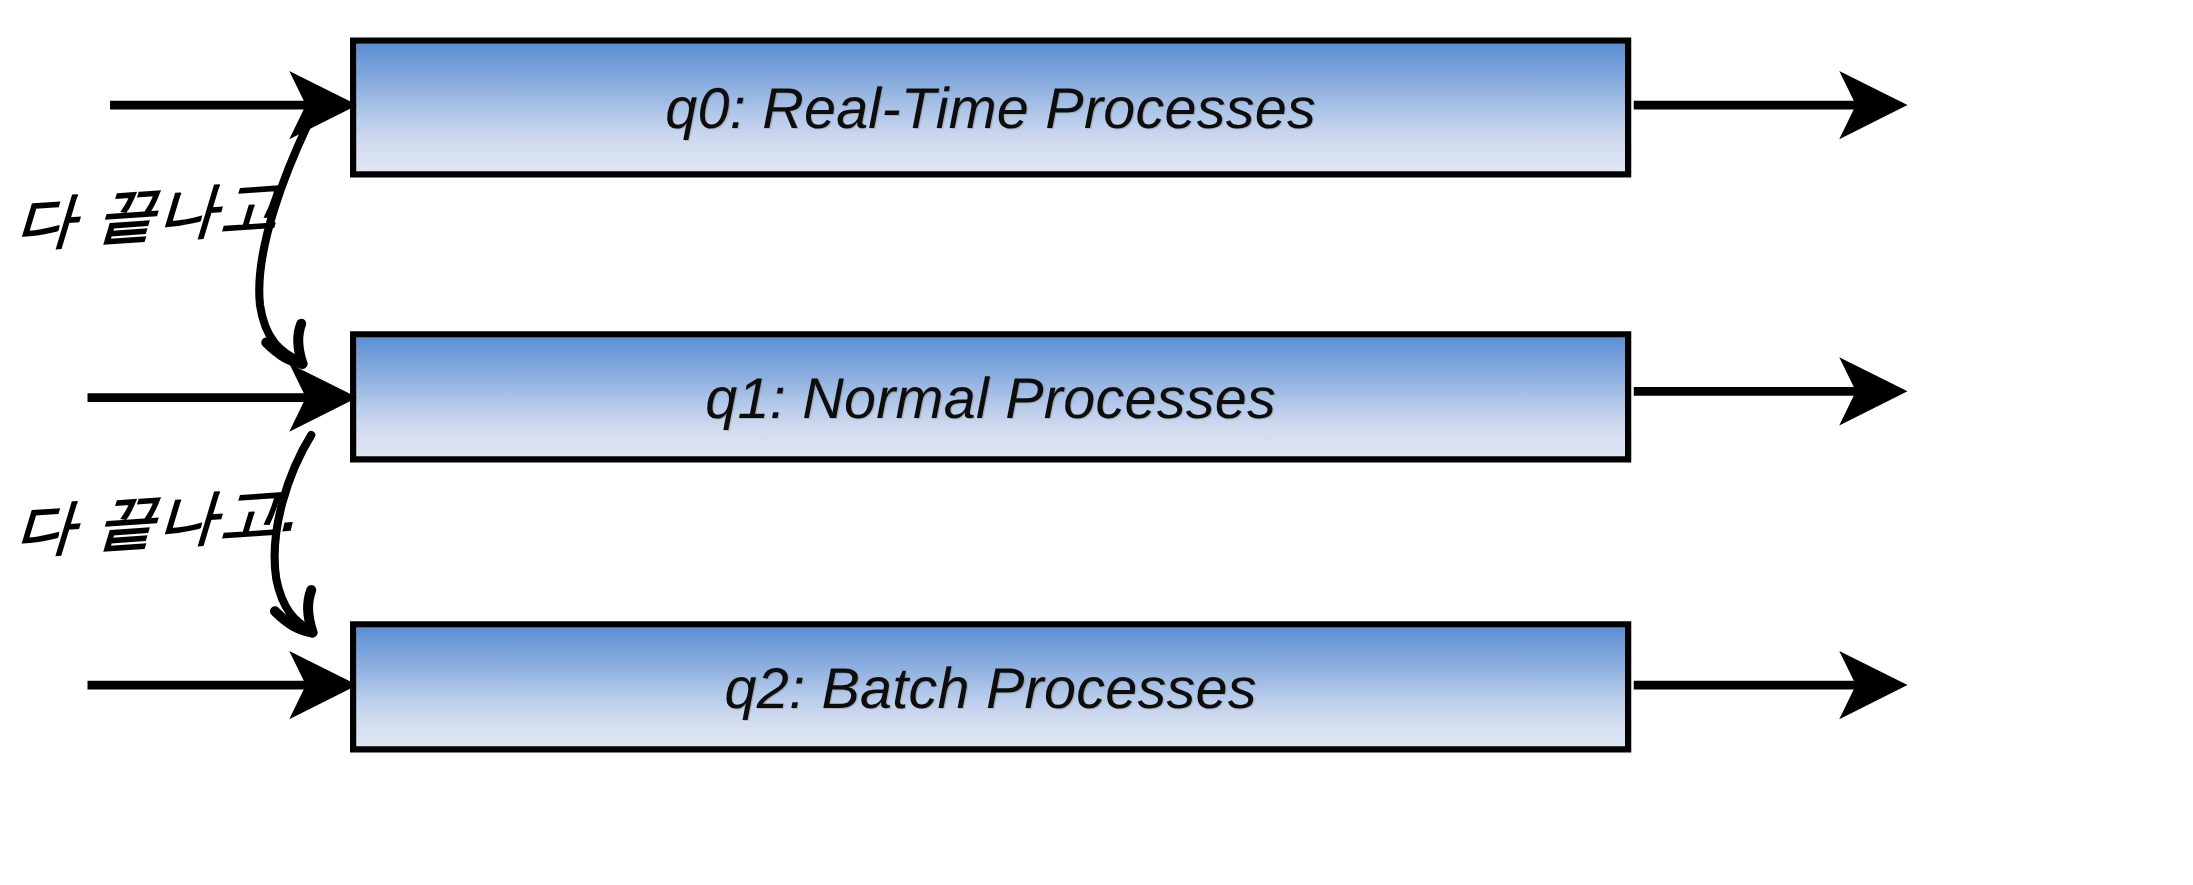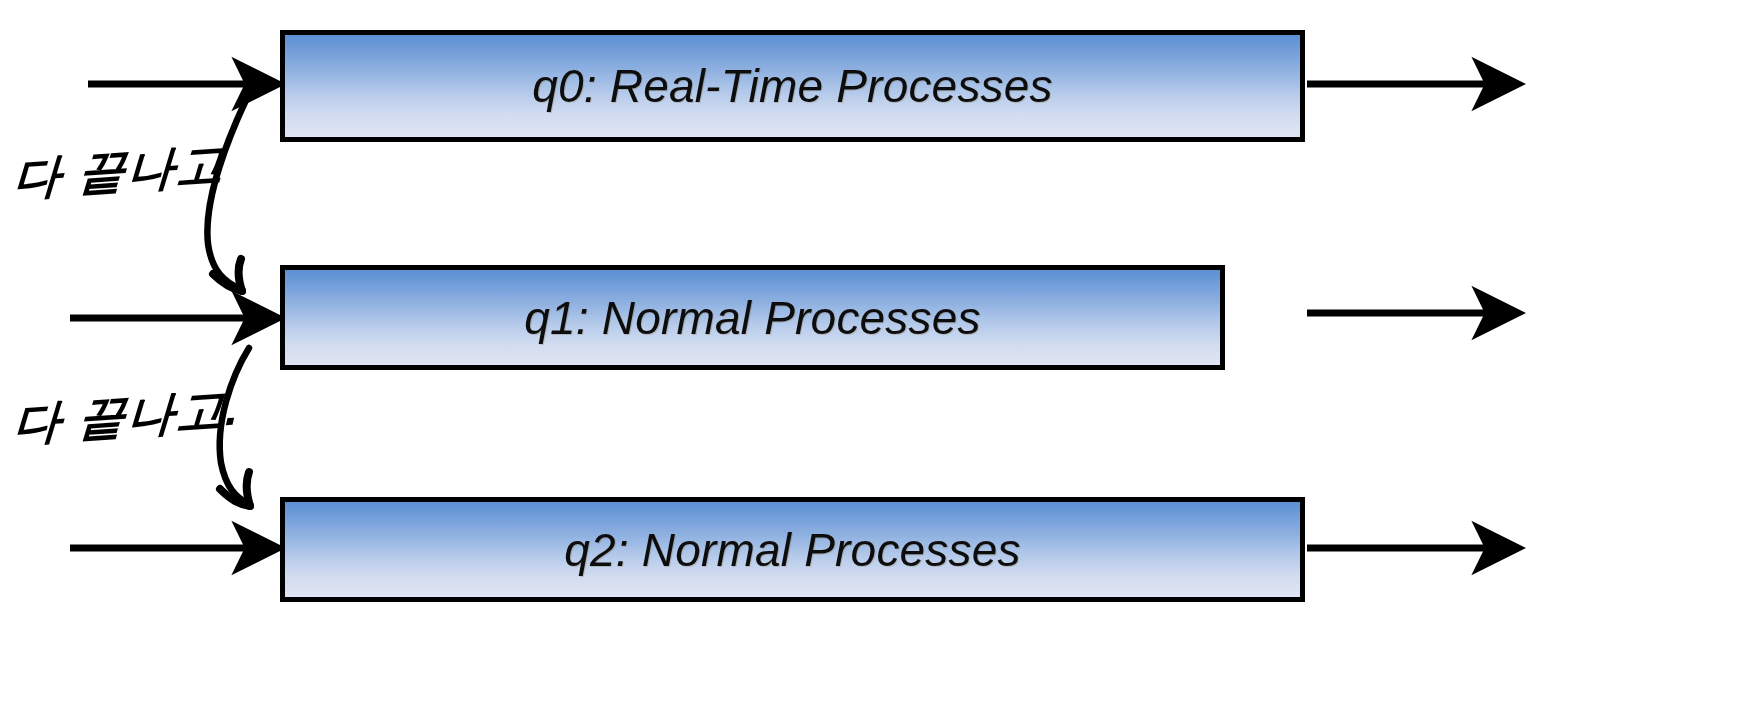--- a/index.html
+++ b/index.html
@@ -98,26 +98,26 @@
       <path d="M 249 348 C 231 377 215 424 221 463 C 226 488 236 497 248 504" fill="none" stroke="#000000" stroke-width="6.5" stroke-linecap="round"></path>
       <path d="M 220 489 C 231 500 239 504 250 506" fill="none" stroke="#000000" stroke-width="8" stroke-linecap="round"></path>
       <path d="M 250 506 C 246 493 245 483 249 472" fill="none" stroke="#000000" stroke-width="8" stroke-linecap="round"></path>
     </g>
   </svg>
 
   <div class="queue-box" style="left:280px; top:30px; width:1025px; height:112px;">
     <div class="queue-label">q0: Real-Time Processes</div>
   </div>
 
-  <div class="queue-box" style="left:280px; top:265px; width:945px; height:105px;">
+  <div class="queue-box" style="left:280px; top:265px; width:1025px; height:105px;">
     <div class="queue-label">q1: Normal Processes</div>
   </div>
 
   <div class="queue-box" style="left:280px; top:497px; width:1025px; height:105px;">
-    <div class="queue-label">q2: Normal Processes</div>
+    <div class="queue-label">q2: Batch Processes</div>
   </div>
 
   <div class="hand-note" style="left:14px; top:140px;">
     <span>다 끝나고</span>
   </div>
 
   <div class="hand-note" style="left:14px; top:385px;">
     <span>다 끝나고.</span>
   </div>
 

